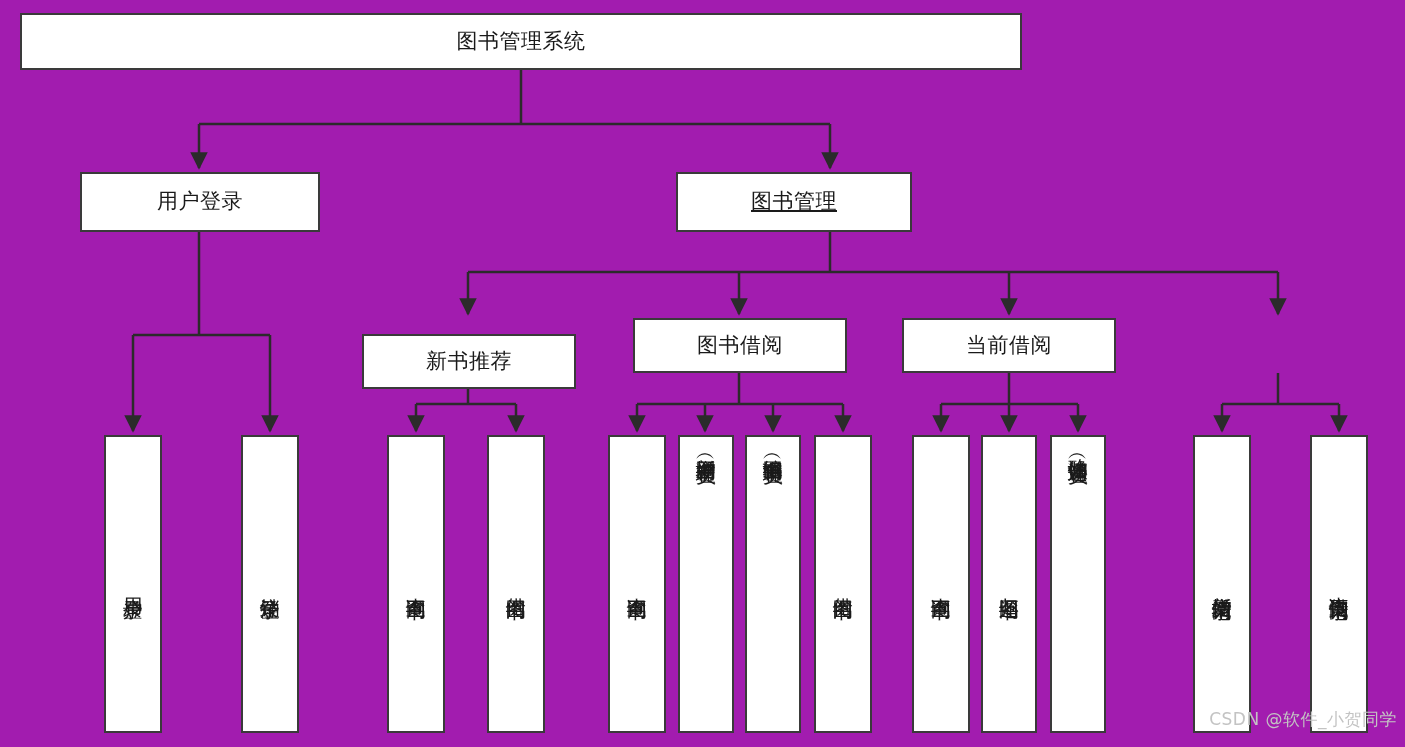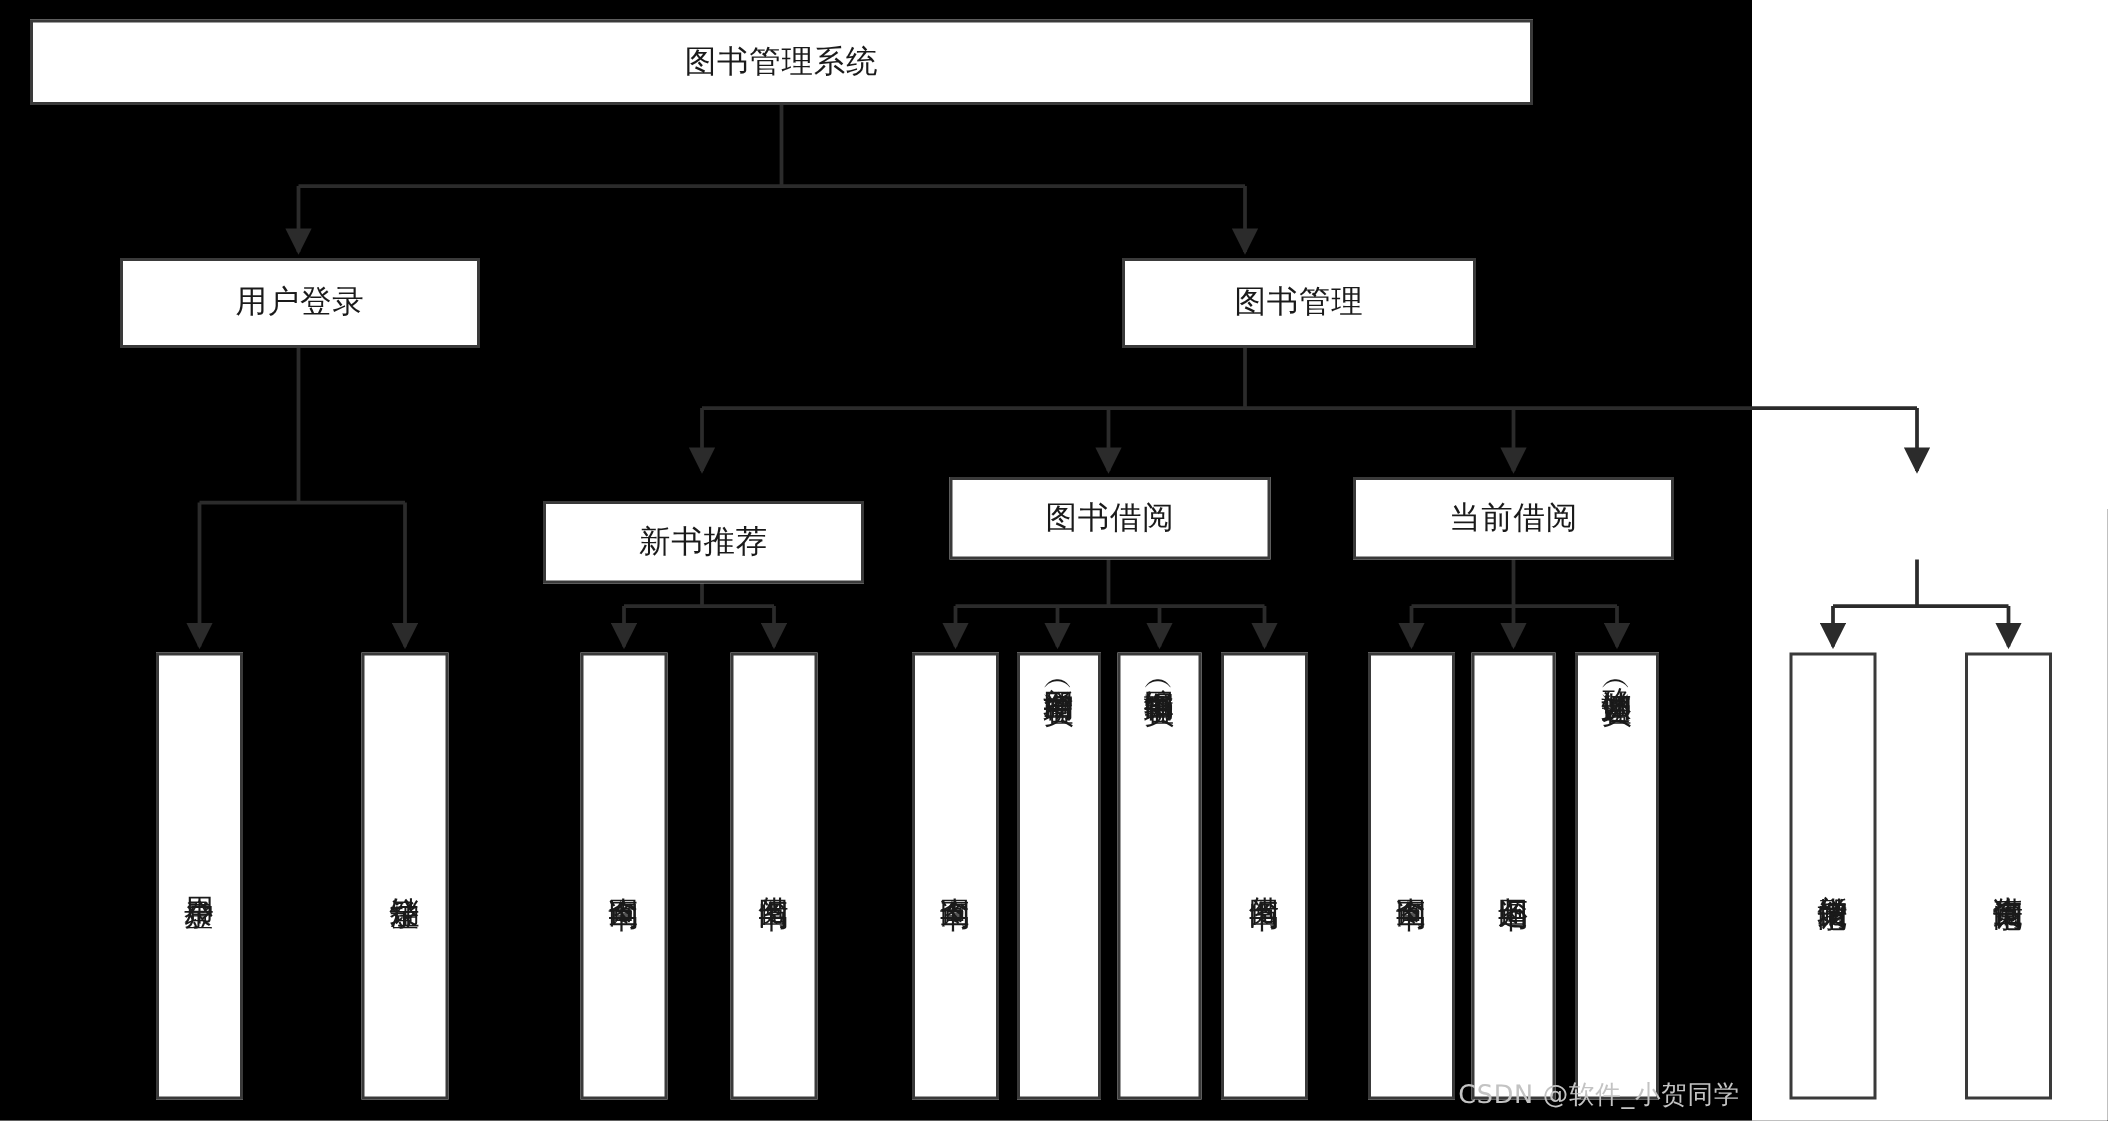--- a/index.html
+++ b/index.html
@@ -8,23 +8,23 @@
     background: #ffffff;
   }
   body {
     width: 1405px;
     height: 747px;
     font-family: "DejaVu Sans", "Liberation Sans", sans-serif;
     overflow: hidden;
   }
   #diagram-root {
     position: relative;
-    width: 1168px;
+    width: 1405px;
     height: 747px;
-    background: #000000;
+    background: #a21caf;
   }
   #edge-layer {
     position: absolute;
     left: 0;
     top: 0;
     width: 1405px;
     height: 747px;
   }
   .node {
     position: absolute;
@@ -52,21 +52,21 @@
     align-items: center;
     justify-content: center;
     white-space: nowrap;
   }
   .node-v.top-aligned {
     justify-content: flex-start;
   }
   #watermark {
     position: absolute;
     right: 8px;
-    bottom: 6px;
+    bottom: 16px;
     font-size: 17px;
     color: #c3c3c3;
     letter-spacing: 0.5px;
     z-index: 5;
     white-space: nowrap;
   }
 </style>
 </head>
 <body>
 
@@ -121,21 +121,21 @@
       <path d="M 1278 373 L 1278 404"></path>
       <path d="M 1222 404 L 1339 404"></path>
       <path d="M 1222 404 L 1222 431" marker-end="url(#arrow)"></path>
       <path d="M 1339 404 L 1339 431" marker-end="url(#arrow)"></path>
     </g>
   </svg>
 
   <div class="node node-h" style="left:20px; top:13px; width:1002px; height:57px;">图书管理系统</div>
 
   <div class="node node-h" style="left:80px; top:172px; width:240px; height:60px;">用户登录</div>
-  <div class="node node-h" style="left:748px; top:172px; width:236px; height:60px;">图书管理</div>
+  <div class="node node-h" style="left:676px; top:172px; width:236px; height:60px;text-decoration:underline;">图书管理</div>
 
   <div class="node node-h" style="left:362px; top:318px; width:214px; height:55px;margin-top:16px;">新书推荐</div>
   <div class="node node-h" style="left:633px; top:318px; width:214px; height:55px;">图书借阅</div>
   <div class="node node-h" style="left:902px; top:318px; width:214px; height:55px;">当前借阅</div>
 
   <div class="node node-v" style="left:104px; top:435px; width:58px; height:298px;">用户登录</div>
   <div class="node node-v" style="left:241px; top:435px; width:58px; height:298px;">注销登录</div>
 
   <div class="node node-v" style="left:387px; top:435px; width:58px; height:298px;">查询图书</div>
   <div class="node node-v" style="left:487px; top:435px; width:58px; height:298px;">借阅图书</div>

